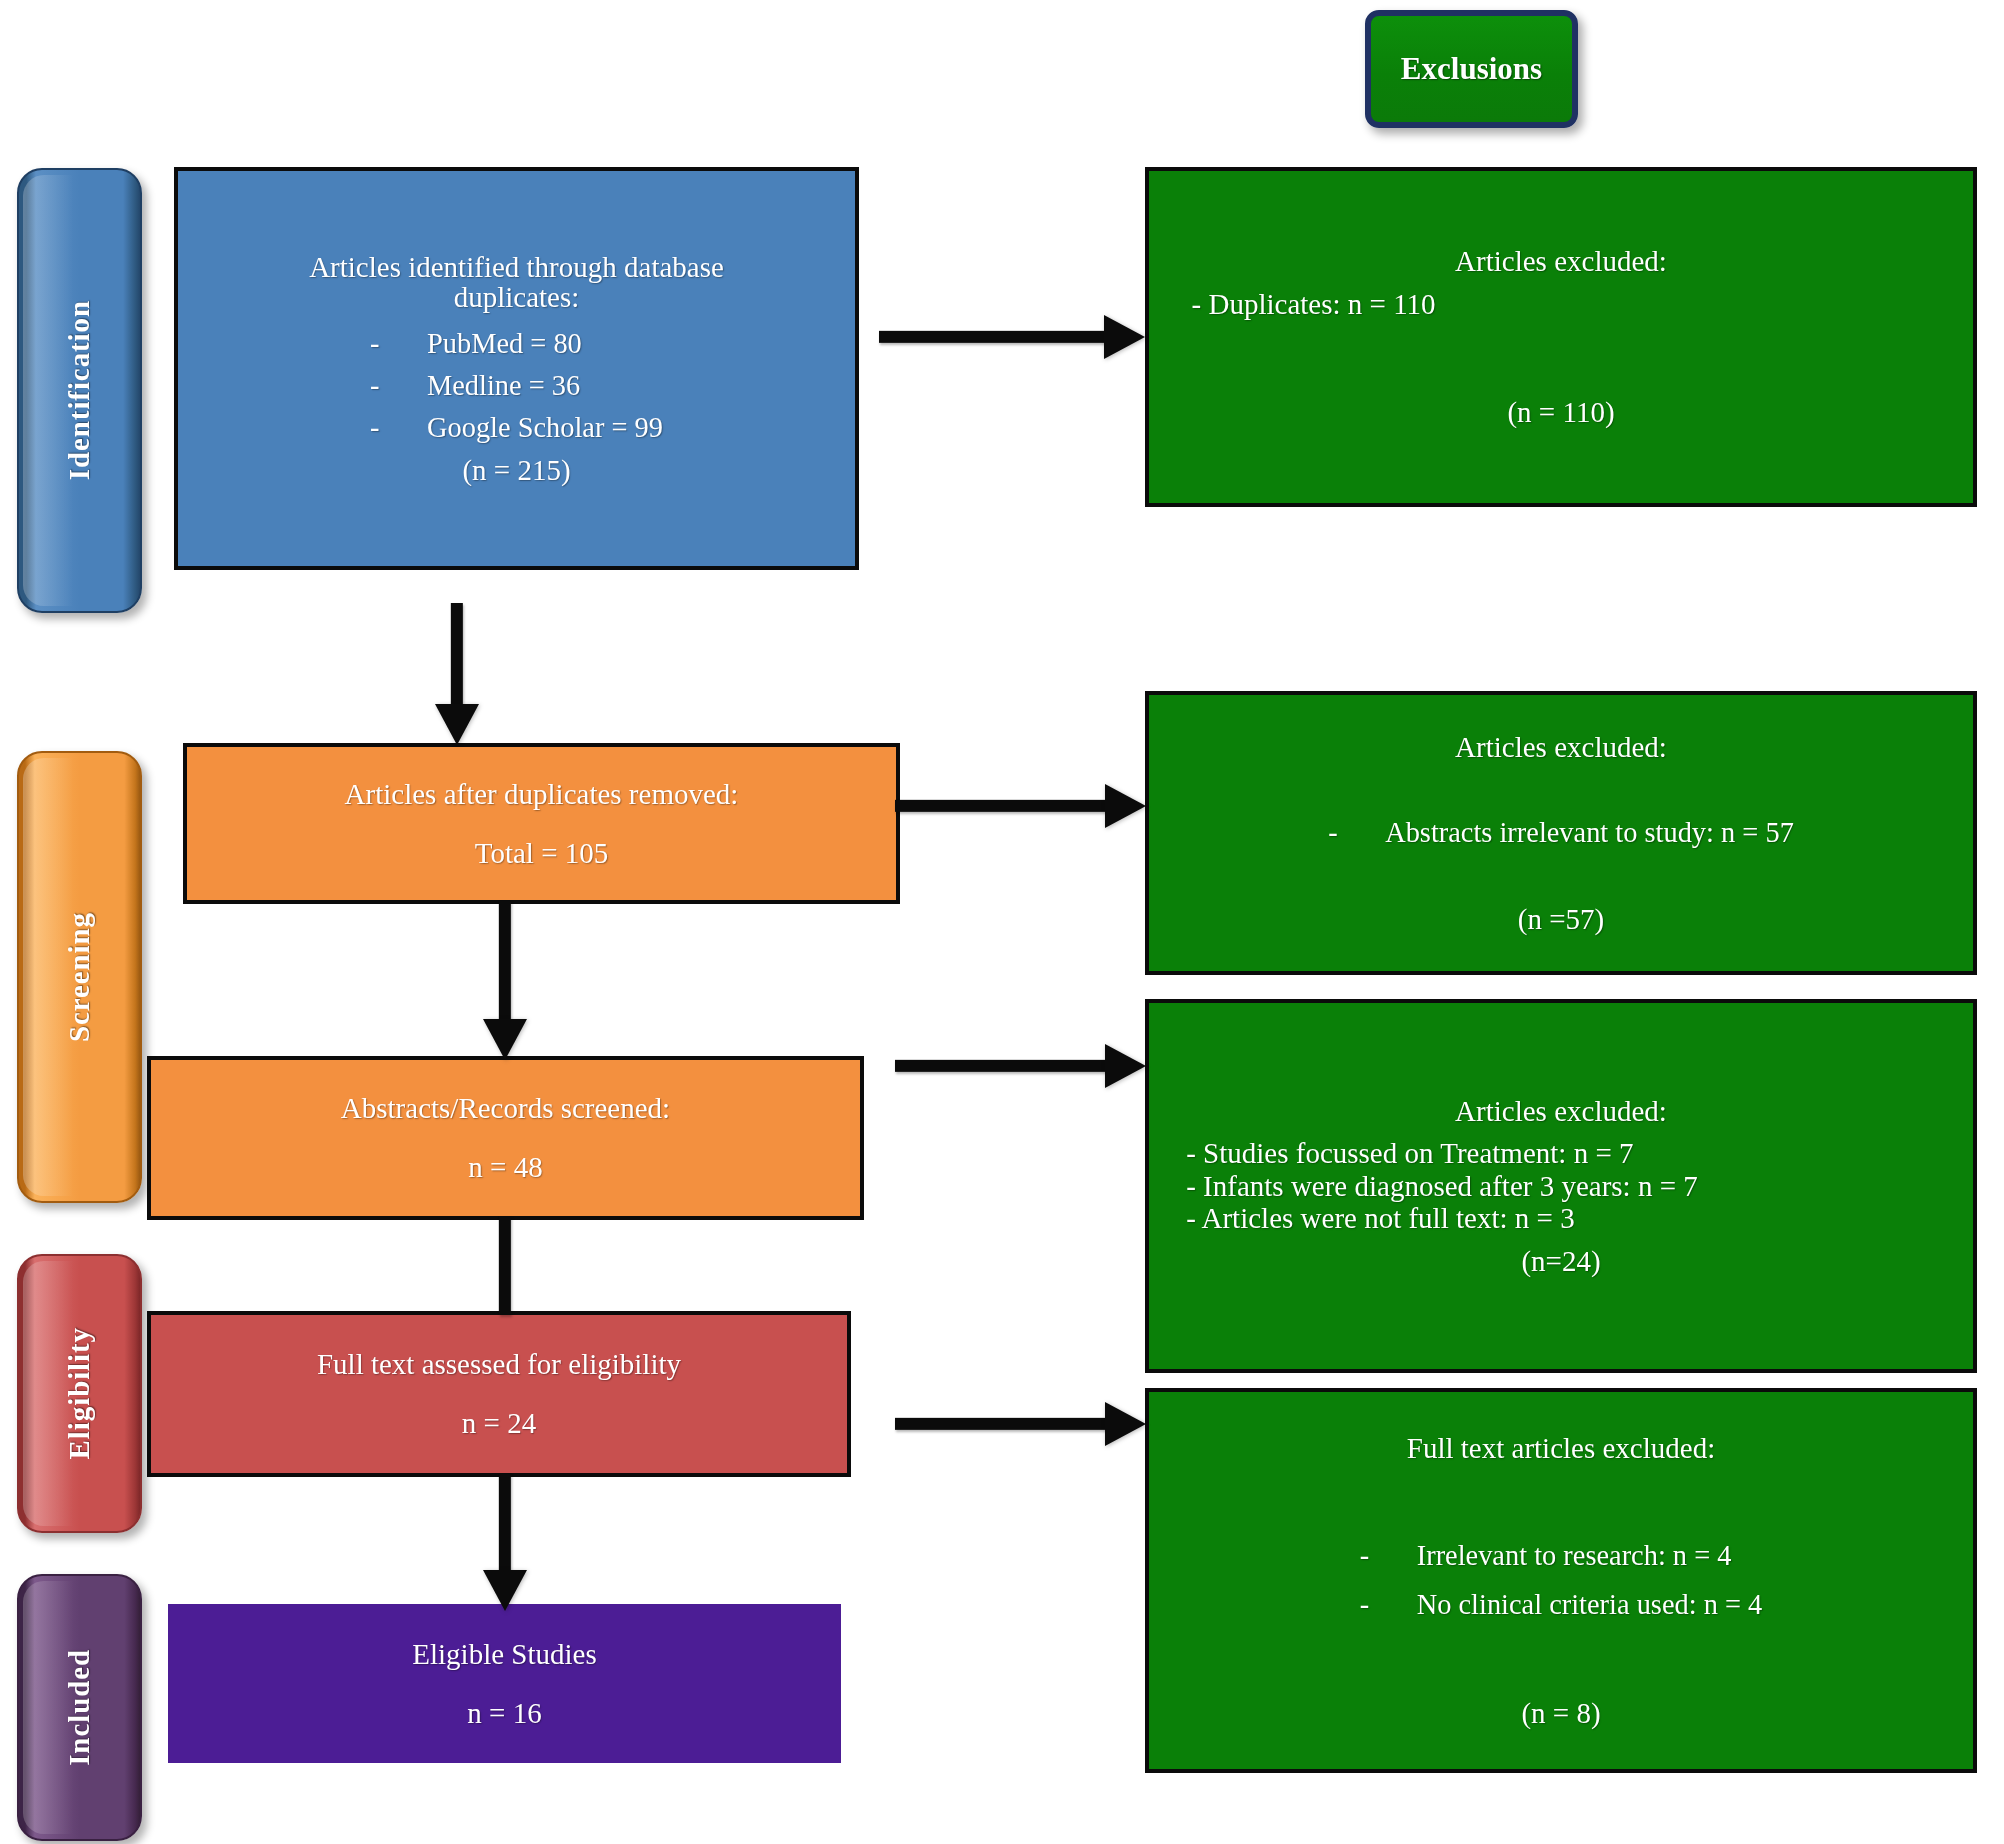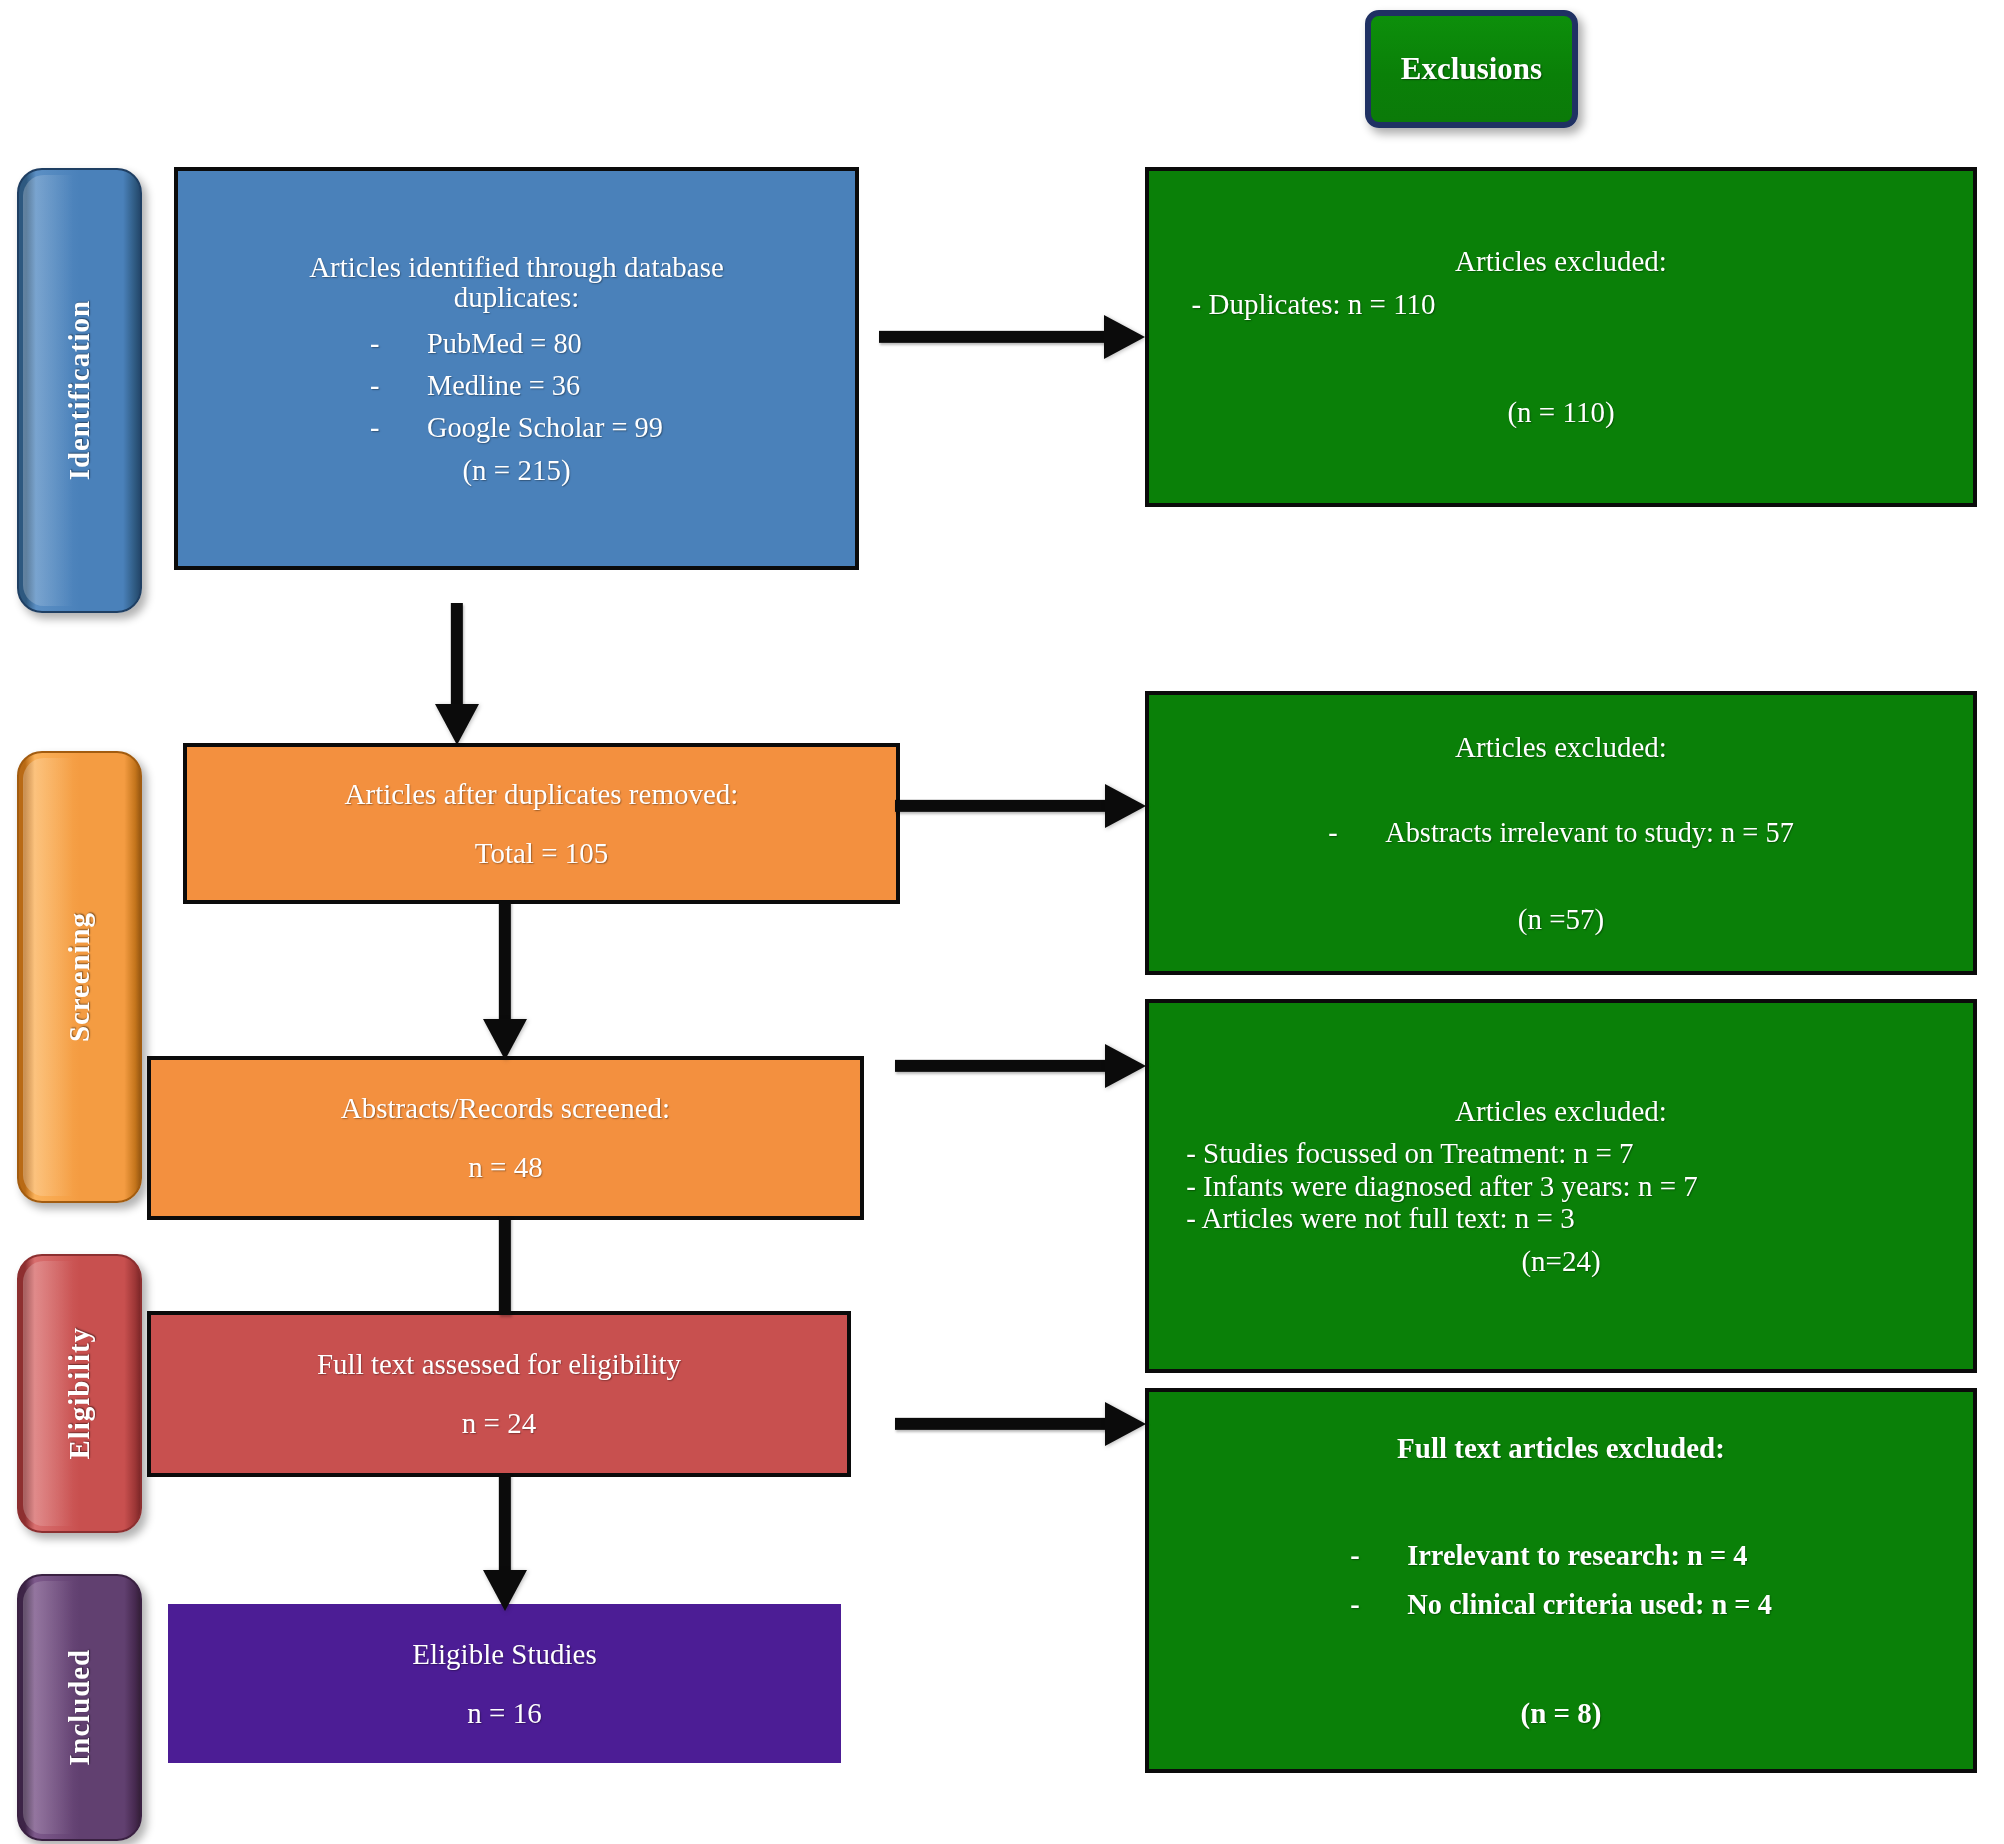--- a/index.html
+++ b/index.html
@@ -267,21 +267,21 @@
     </div>
     <div class="line">
       <span>-</span>
       <span>Articles were not full text: n = 3</span>
     </div>
   </div>
   <div class="gap-sm"></div>
   <div class="line">(n=24)</div>
 </div>
 
-<div class="flowbox box-green green-center" style="left:1145px;top:1388px;width:832px;height:385px;font-weight:bold;">
+<div class="flowbox box-green green-center" style="left:1145px;top:1388px;width:832px;height:385px;">
   <div class="line">Full text articles excluded:</div>
   <div class="gap-xl"></div>
   <div class="green-dashlist">
     <div class="bl">
       <span class="dash">-</span>
       <span>Irrelevant to research: n = 4</span>
     </div>
     <div class="bl">
       <span class="dash">-</span>
       <span>No clinical criteria used: n = 4</span>

